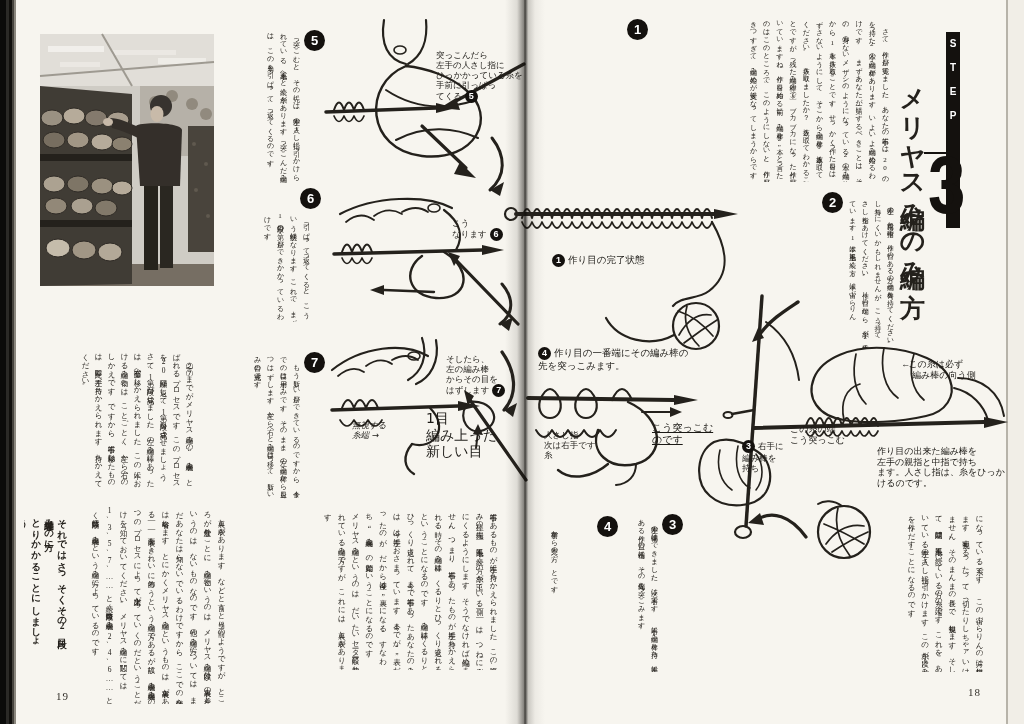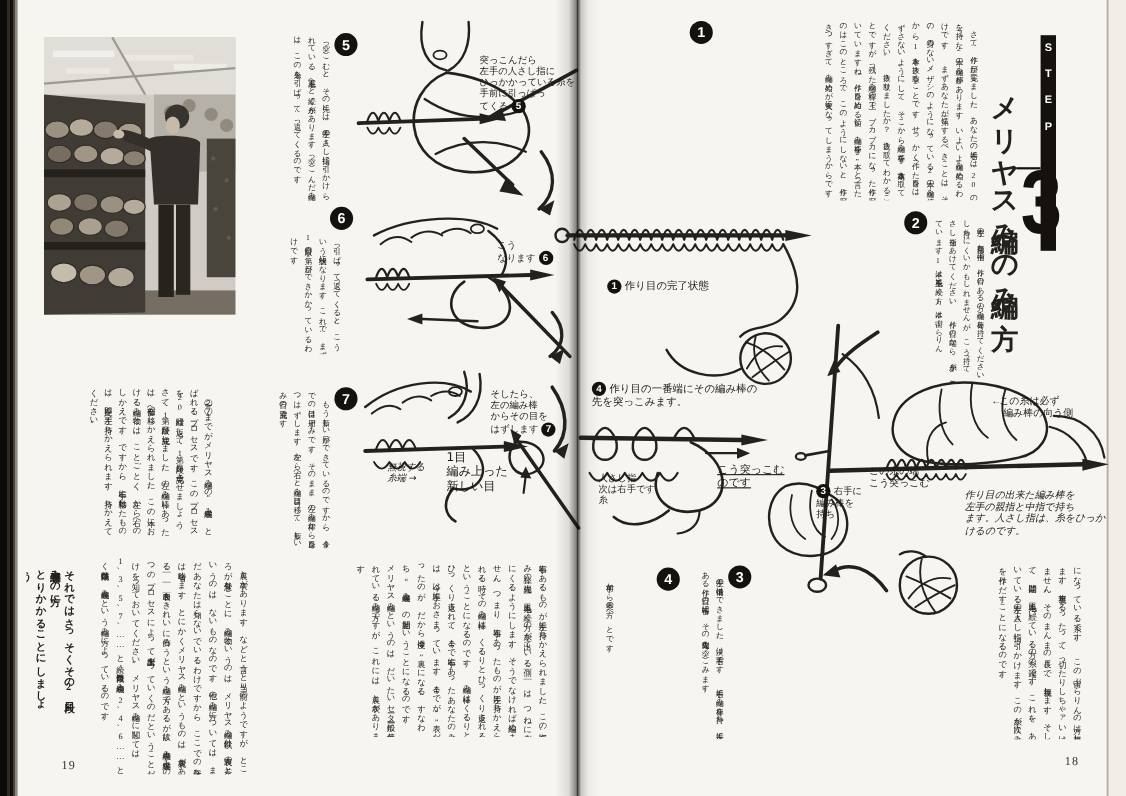--- a/index.html
+++ b/index.html
@@ -78,21 +78,21 @@
     <path class="sk" stroke-width="1.7" d="M58 103 q4 10 9 0 q4 10 9 0 q4 10 9 0 q4 10 9 0 q4 10 9 0 q4 10 9 0 q4 10 9 0 q4 10 9 0"></path>
     <path class="sk" stroke-width="2.2" fill="#f8f6f0" d="M96 92 C 70 88 58 70 66 50 C 74 30 104 18 136 20 C 168 22 196 34 202 52 C 208 68 198 84 178 88 C 152 94 118 96 96 92 Z"></path>
     <path class="sk" stroke-width="1.7" d="M136 20 C 132 40 136 60 150 70 M166 26 C 160 44 164 62 176 72 M108 26 C 104 44 106 64 118 76 M96 92 C 92 74 98 60 112 56"></path>
     <path class="sk" stroke-width="2" d="M206 60 C 224 64 236 78 240 92 M210 50 C 234 50 252 64 256 88"></path>
   </svg>
 
   <div class="note" style="left:903px;top:360px;font-size:9px;z-index:4;font-family:Liberation Mono, monospace;">←この糸は必ず
 　編み棒の向う側</div>
   <div class="note" style="left:790px;top:424px;font-size:9px;z-index:4;">この糸の端
 こう突っこむ</div>
-  <div class="note" style="left:877px;top:446px;font-size:9px;z-index:4;font-style:italic;">作り目の出来た編み棒を
+  <div class="note" style="left:877px;top:446px;font-size:9px;z-index:4;">作り目の出来た編み棒を
 左手の親指と中指で持ち
 ます。人さし指は、糸をひっか
 けるのです。</div>
 
   <div class="note" style="left:538px;top:336px;font-size:9.5px;z-index:4;">
     <span class="circ-sm">4</span><span>作り目の一番端にその編み棒の
 先を突っこみます。</span>
   </div>
   <svg style="left:524px;top:372px;" width="192" height="118" viewBox="0 0 192 118">
     <line class="sk" x1="4" y1="26" x2="150" y2="28" stroke-width="4"></line>
@@ -272,21 +272,21 @@
     <path d="M178 74 L191 67 L187 81 Z" fill="#24211c"></path>
   </svg>
   <div class="note" style="left:412px;top:344px;font-size:8.5px;z-index:4;margin-left:34px;">
     <span>そしたら、
 左の編み棒
 からその目を
 はずします</span> <span class="circ-sm">7</span>
   </div>
   <div class="note" style="left:352px;top:420px;font-size:8.5px;z-index:4;font-style:italic;">無視する
 糸端 →</div>
-  <div class="note" style="left:406px;top:410px;font-size:11px;z-index:4;">1目
+  <div class="note" style="left:426px;top:410px;font-size:14px;z-index:4;">1目
 編み上った
 新しい目</div>
 
   <div class="vcol" style="left:62px;top:348px;width:134px;height:140px;font-size:7.5px;line-height:13px;">　②〜⑦までがメリヤス編みの“表編み”と呼ばれるプロセスです。このプロセスを20回繰り返して、第1段目を完成させましょう。　さて、第1段目が完成しました。左の編み棒にあった目は、全部右へ移しかえられました。この本における編み物とは、ことごとく、左から右への移しかえです。ですから、右手に移動したものは、即座に左手へ持ちかえられます。持ちかえてください。</div>
   <div class="vcol" style="left:260px;top:508px;width:240px;height:162px;font-size:7.5px;line-height:13.8px;">右手にあるものが左手に持ちかえられました。この際、編み棒の先端――毛糸玉に続く方の糸が出ている側――は、つねに右側にくるようにします。そうでなければ編めません。つまり、右手にあったものが左手に持ちかえられる時、その編み棒は、くるりとひっくり返されるということになるのです。　編み棒はくるりとひっくり返されて、今まで右手にあったあなたの編み棒は、今は左手におさまっています。今までが“表”だったのが、だから今度は“裏”になる、すなわち、“裏編み”の開始ということになるのです。　メリヤス編みというのは、だいたいセーター一般に使われている編み方ですが、これには、裏と表があります。</div>
   <div class="vcol" style="left:58px;top:506px;width:170px;height:198px;font-size:7.5px;line-height:14px;">　裏と表があります。などと言うと当り前のようですが、ところが意外なことに、編み物というのは、メリヤス編み以外は、裏表の差というのは、ないものなのです。他の編み方については、まだあなたは知らないでいるわけですから、ここでの余計な話は省略します。とにかくメリヤス編みというものは、裏表がある――表面をきれいに飾ろうという編み方であるが故に、表編み裏編みの二つのプロセスによって出来上がっていくのだということだけを知っておいてください。メリヤス編みに関しては、1、3、5、7、……と続く奇数段は表編み、2、4、6……と続く偶数段は、裏編みという編み方によっているのです。</div>
   <div class="vcol" style="left:24px;top:512px;width:44px;height:148px;font-size:9.5px;line-height:13px;white-space:pre-line;font-weight:bold;">それではさっそくその2段目
 裏編みの方に
 とりかかることにしましょう。</div>
 

